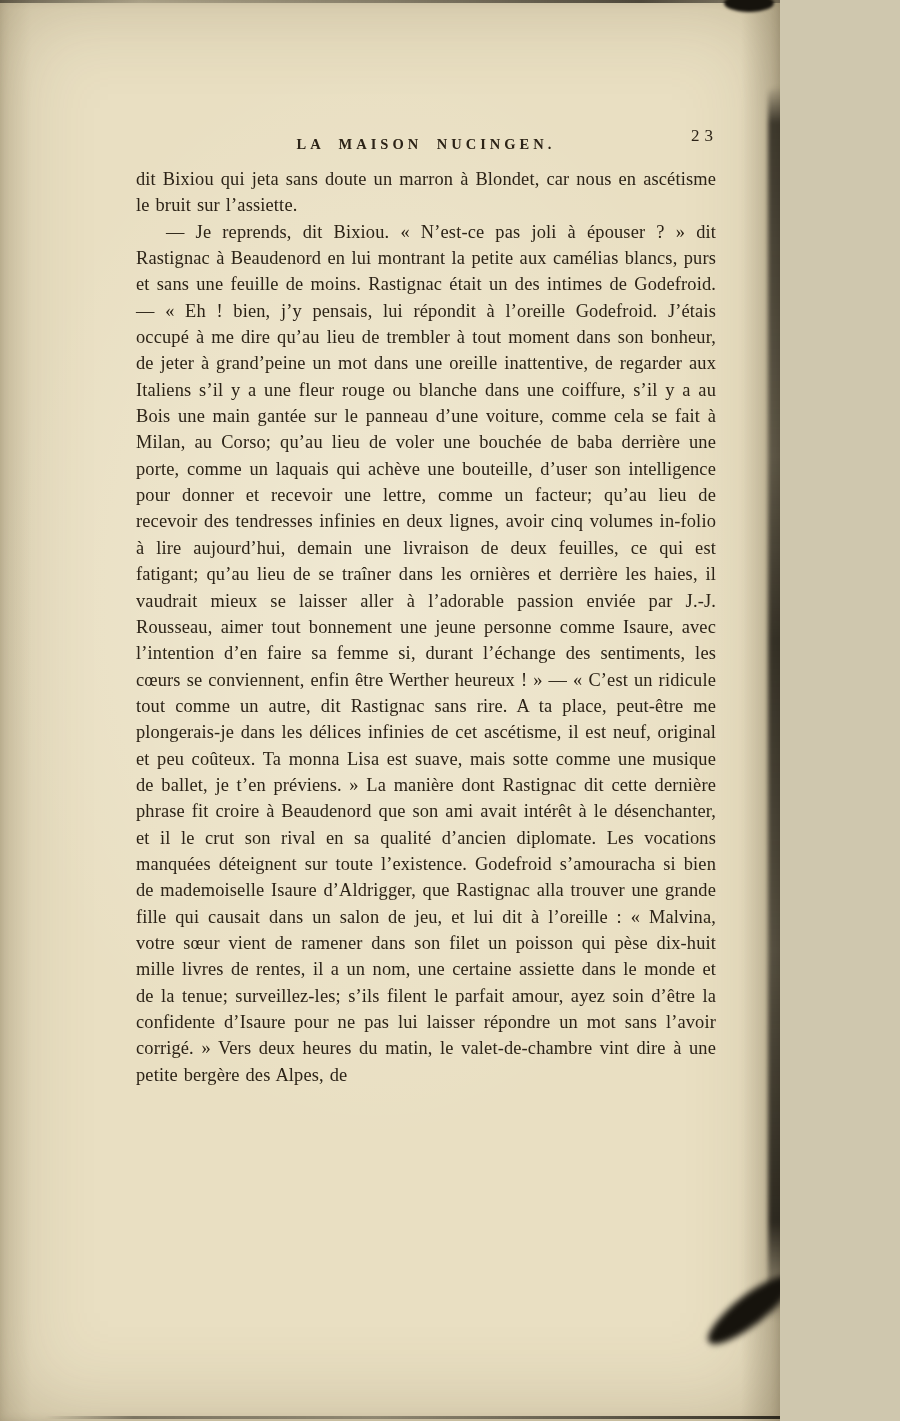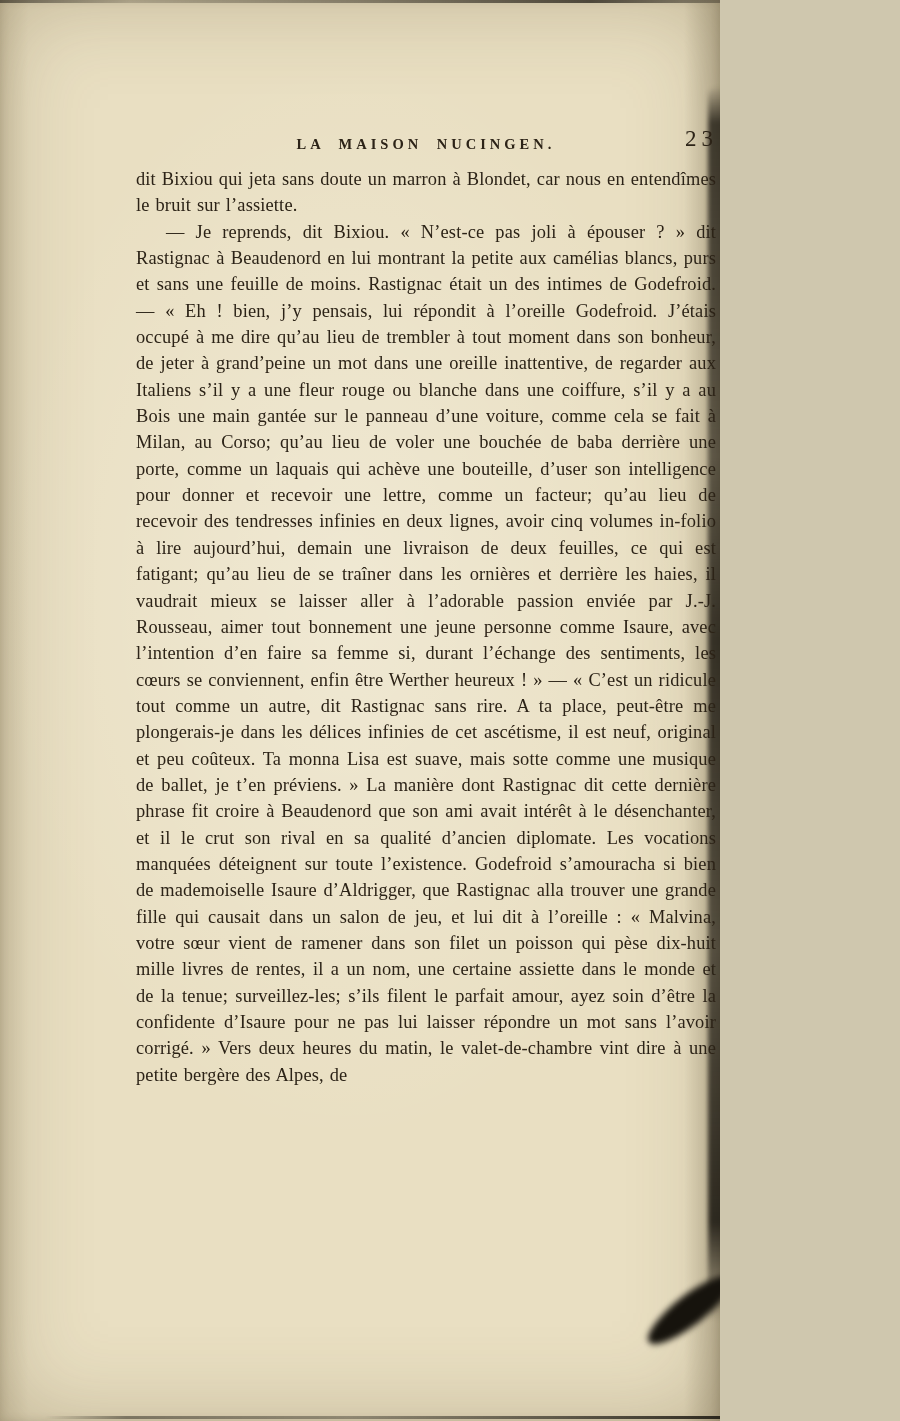--- a/index.html
+++ b/index.html
@@ -8,21 +8,21 @@
   }
   body {
     width: 900px;
     height: 1421px;
     overflow: hidden;
     background: #cfc7ae;
     font-family: "Liberation Serif", "DejaVu Serif", serif;
   }
   .book-page {
     position: relative;
-    width: 720px;
+    width: 780px;
     height: 1421px;
     overflow: hidden;
     background:
       radial-gradient(ellipse 70% 55% at 48% 42%, rgba(255,255,250,0.30), rgba(255,255,250,0) 70%),
       linear-gradient(90deg, rgba(110,95,60,0.16) 0%, rgba(110,95,60,0) 4%, rgba(110,95,60,0) 95%, rgba(70,58,32,0.28) 100%),
       var(--color-paper, #e9dfc2);
     box-shadow:
       inset 0 0 90px rgba(100,84,48,0.30),
       inset 0 0 10px rgba(70,58,32,0.18);
   }
@@ -80,21 +80,21 @@
     text-align: center;
     font-size: 14.5px;
     font-weight: bold;
     letter-spacing: 4px;
     word-spacing: 7px;
     color: var(--color-ink, #2c2317);
   }
   .page-number {
     position: absolute;
     right: -2px; top: -2px;
-    font-size: 23px;
+    font-size: 17px;
     letter-spacing: 5px;
     color: var(--color-ink, #2c2317);
   }
 
   
   .text-block {
     position: absolute;
     top: 166px; left: 136px; width: 580px;
     color: var(--color-ink, #2c2317);
     font-size: 18.4px;
@@ -116,17 +116,17 @@
   <div class="artifact edge-right"></div>
   <div class="artifact smudge-bottom-right"></div>
   <div class="artifact edge-bottom"></div>
 
   <div class="page-header">
     <span class="running-title">LA MAISON NUCINGEN.</span>
     <span class="page-number">23</span>
   </div>
 
   <div class="text-block">
-    <p>dit Bixiou qui jeta sans doute un marron à Blondet, car nous en entendîmes le bruit sur l’assiette.</p>
+    <p>dit Bixiou qui jeta sans doute un marron à Blondet, car nous en ascétisme le bruit sur l’assiette.</p>
     <p class="indent">— Je reprends, dit Bixiou. « N’est-ce pas joli à épouser ? » dit Rastignac à Beaudenord en lui montrant la petite aux camélias blancs, purs et sans une feuille de moins. Rastignac était un des intimes de Godefroid. — « Eh ! bien, j’y pensais, lui répondit à l’oreille Godefroid. J’étais occupé à me dire qu’au lieu de trembler à tout moment dans son bonheur, de jeter à grand’peine un mot dans une oreille inattentive, de regarder aux Italiens s’il y a une fleur rouge ou blanche dans une coiffure, s’il y a au Bois une main gantée sur le panneau d’une voiture, comme cela se fait à Milan, au Corso; qu’au lieu de voler une bouchée de baba derrière une porte, comme un laquais qui achève une bouteille, d’user son intelligence pour donner et recevoir une lettre, comme un facteur; qu’au lieu de recevoir des tendresses infinies en deux lignes, avoir cinq volumes in-folio à lire aujourd’hui, demain une livraison de deux feuilles, ce qui est fatigant; qu’au lieu de se traîner dans les ornières et derrière les haies, il vaudrait mieux se laisser aller à l’adorable passion enviée par J.-J. Rousseau, aimer tout bonnement une jeune personne comme Isaure, avec l’intention d’en faire sa femme si, durant l’échange des sentiments, les cœurs se conviennent, enfin être Werther heureux ! » — « C’est un ridicule tout comme un autre, dit Rastignac sans rire. A ta place, peut-être me plongerais-je dans les délices infinies de cet ascétisme, il est neuf, original et peu coûteux. Ta monna Lisa est suave, mais sotte comme une musique de ballet, je t’en préviens. » La manière dont Rastignac dit cette dernière phrase fit croire à Beaudenord que son ami avait intérêt à le désenchanter, et il le crut son rival en sa qualité d’ancien diplomate. Les vocations manquées déteignent sur toute l’existence. Godefroid s’amouracha si bien de mademoiselle Isaure d’Aldrigger, que Rastignac alla trouver une grande fille qui causait dans un salon de jeu, et lui dit à l’oreille : « Malvina, votre sœur vient de ramener dans son filet un poisson qui pèse dix-huit mille livres de rentes, il a un nom, une certaine assiette dans le monde et de la tenue; surveillez-les; s’ils filent le parfait amour, ayez soin d’être la confidente d’Isaure pour ne pas lui laisser répondre un mot sans l’avoir corrigé. » Vers deux heures du matin, le valet-de-chambre vint dire à une petite bergère des Alpes, de</p>
   </div>
 
 </div>
 
 </body></html>

